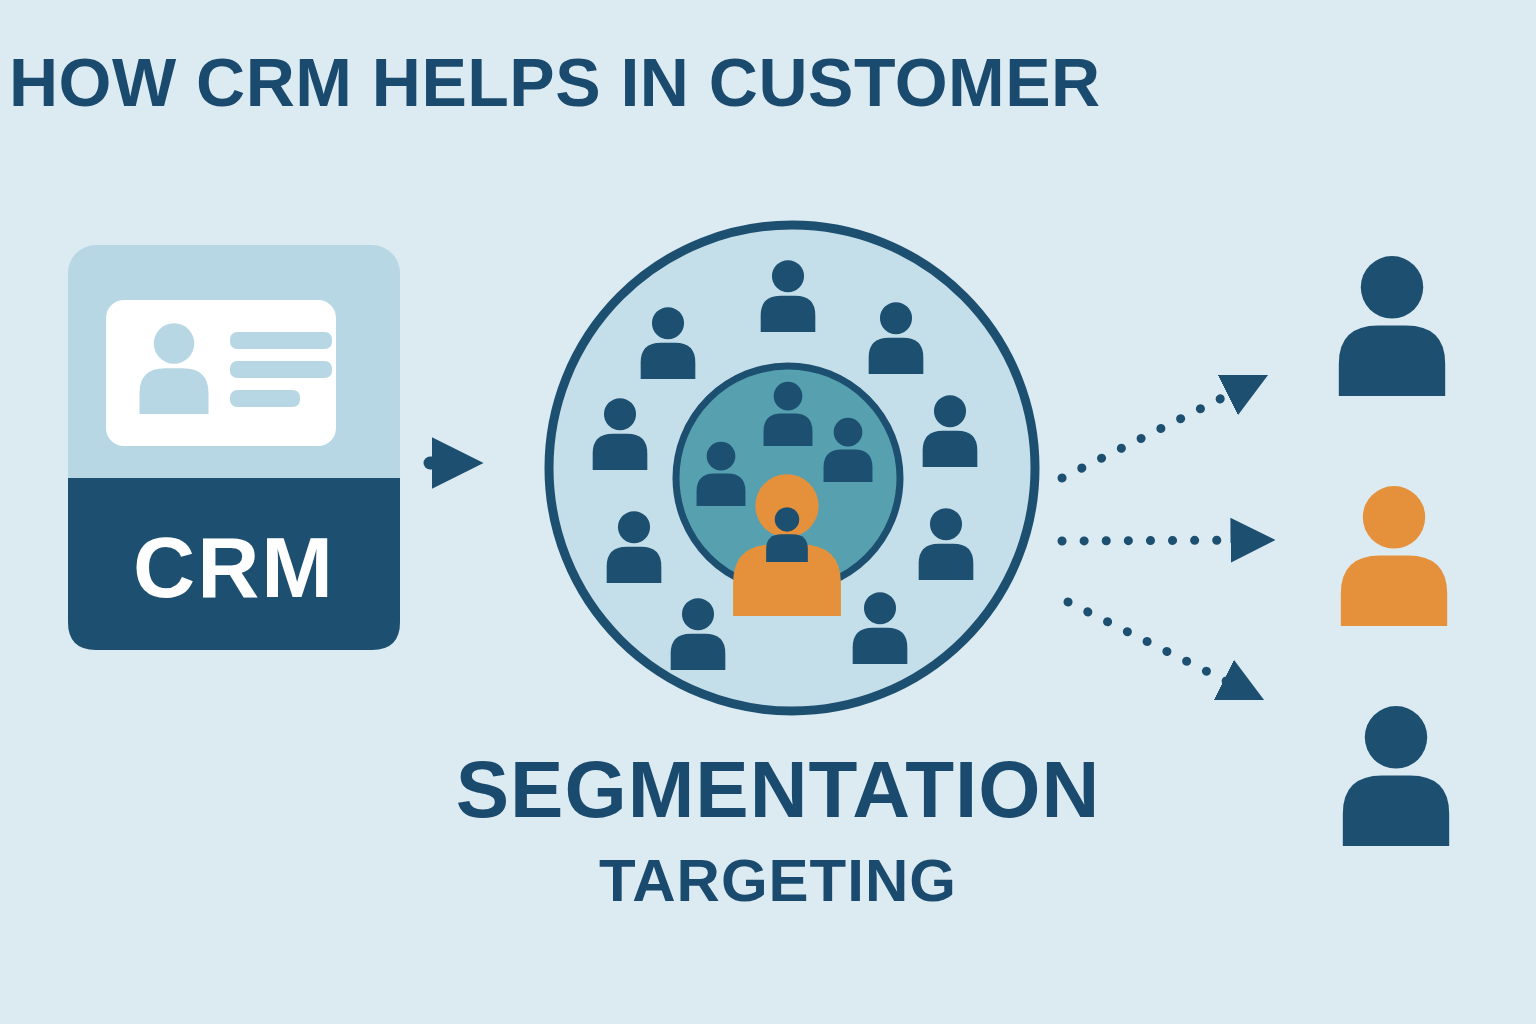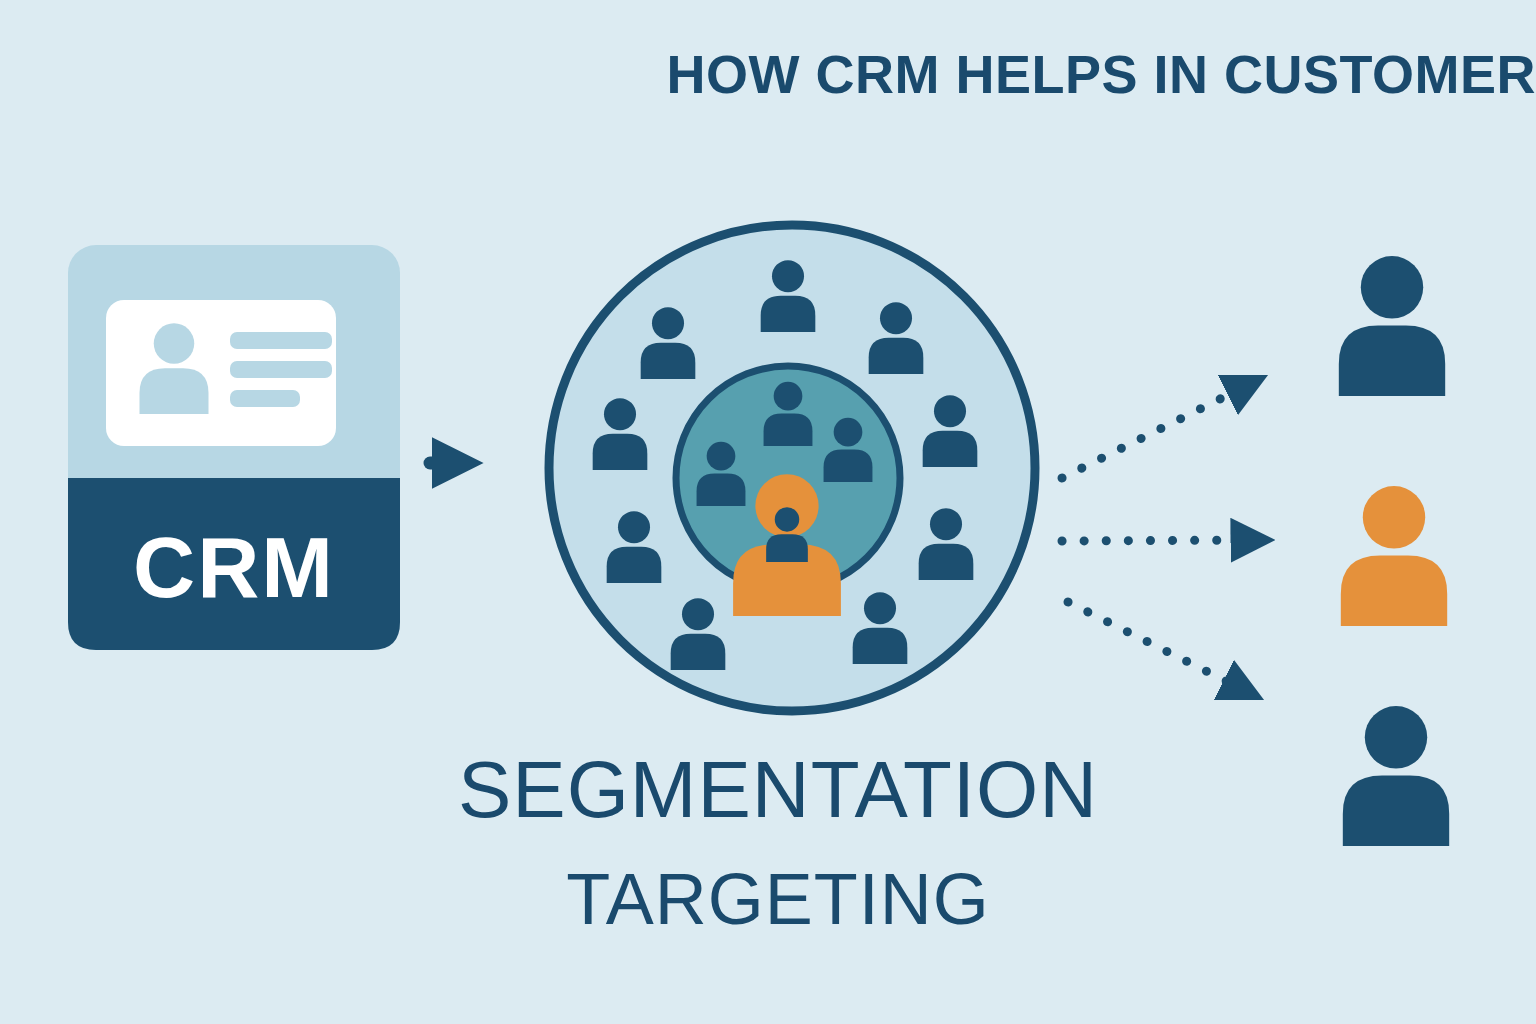--- a/index.html
+++ b/index.html
@@ -12,44 +12,44 @@
     position: relative;
     overflow: hidden;
     background: var(--background, #dcebf2);
     font-family: "Liberation Sans", sans-serif;
   }
   .title {
     position: absolute;
     top: 44px;
     left: 9px;
     right: 0;
-    text-align: right;
+    text-align: left;
     color: var(--title_blue, #1a4a6d);
     font-weight: bold;
-    font-size: 54px;
+    font-size: 68px;
     line-height: 1.12;
     letter-spacing: 0.5px;
   }
   .bottom-labels {
     position: absolute;
     left: 778px;
     top: 744px;
     transform: translateX(-50%);
     text-align: center;
     color: var(--title_blue, #1a4a6d);
-    font-weight: normal;
+    font-weight: bold;
   }
   .bottom-labels .seg-label {
     font-size: 80px;
     letter-spacing: 1px;
   }
   .bottom-labels .targ-label {
-    font-size: 72px;
+    font-size: 60px;
     letter-spacing: 1px;
-    margin-top: 22px;
+    margin-top: 10px;
   }
   svg.scene {
     position: absolute;
     left: 0;
     top: 0;
     width: 1536px;
     height: 1024px;
   }
   .crm-text {
     font-family: "Liberation Sans", sans-serif;

